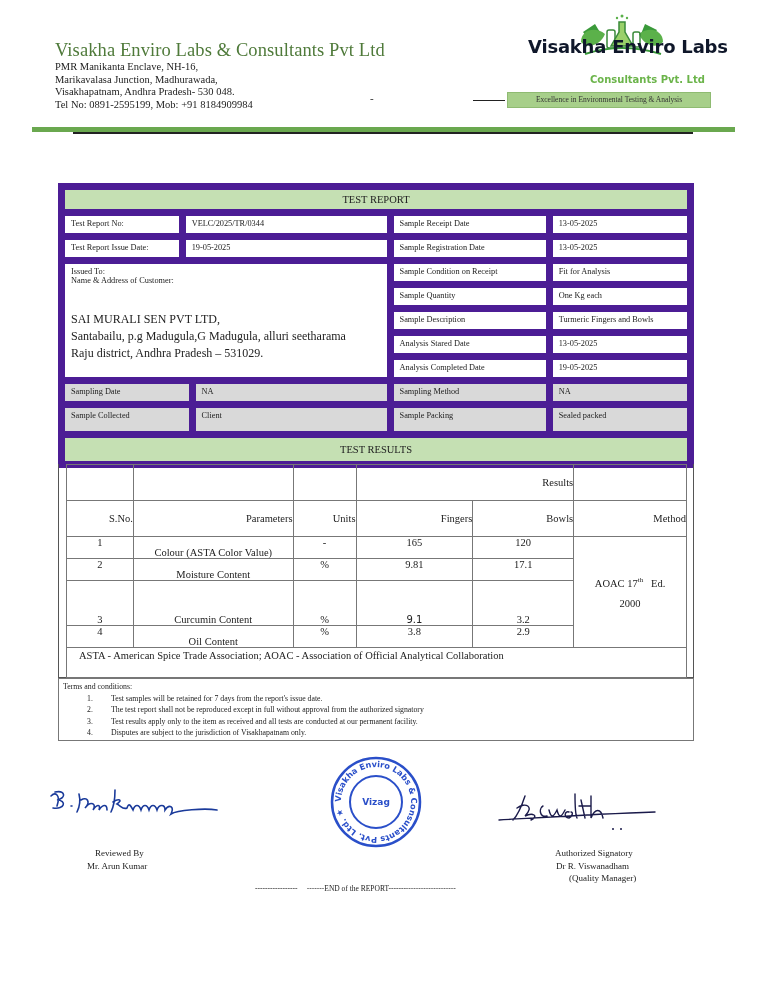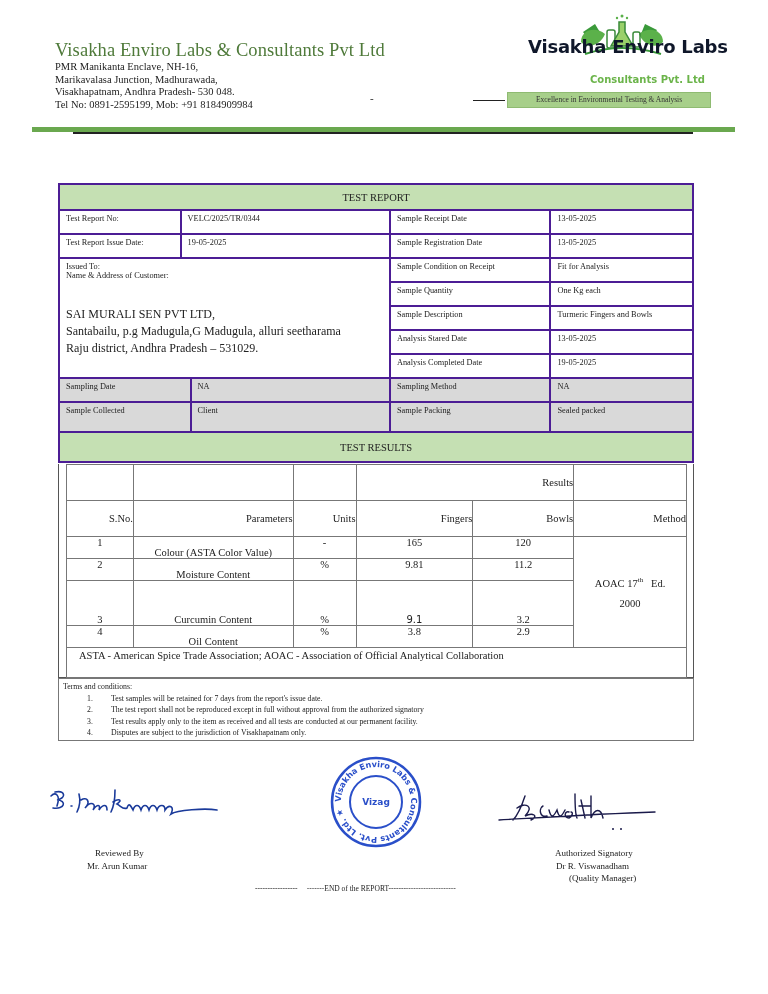--- a/index.html
+++ b/index.html
@@ -14,21 +14,21 @@
   .logo-title { left: 528px; top: 36px; font-family: "DejaVu Sans", sans-serif; font-weight: bold; font-size: 18px; color: #0f172a; white-space: nowrap; letter-spacing: -0.2px; }
   .logo-sub { left: 590px; top: 74px; font-family: "DejaVu Sans", sans-serif; font-weight: bold; font-size: 10px; color: #6bb44a; white-space: nowrap; }
   .tagline { left: 507px; top: 92px; width: 204px; height: 16px; background: #a7cf8a; border: 1px solid #8fbb72; font-size: 7.5px; text-align: center; line-height: 14px; color: #333; white-space: nowrap; }
   .tag-line-left { left: 473px; top: 100px; width: 32px; height: 1px; background: #222; }
   .green-bar { left: 32px; top: 127px; width: 703px; height: 5px; background: #6aa84f; }
   .dark-bar { left: 73px; top: 132px; width: 620px; height: 2px; background: #222; }
 
   
   table { border-collapse: collapse; }
   .report { position: absolute; left: 58px; top: 183px; width: 636px; font-size: 8.3px; }
-  .report td { border: 2px solid #4c1d95; vertical-align: top; padding: 3px 6px; }
+  .report td { border: 7px solid #4c1d95; vertical-align: top; padding: 3px 6px; }
   .green-head { background: #c5e0b3; text-align: center; font-size: 10.5px; vertical-align: middle !important; }
   .gray td { background: #d9d9d9; }
   .customer { font-size: 12px; line-height: 17px; margin-top: 26px; font-family: Liberation Serif, serif; }
 
   .results-wrap { position: absolute; left: 58px; top: 464px; width: 636px; height: 214px; border: 1px solid #555; border-top: none; }
   .results { position: absolute; left: 7px; top: 0; width: 621px; font-size: 10.5px; }
   .results td { border: 1px solid #777; text-align: center; vertical-align: top; }
   .results .hdr td { vertical-align: middle; text-align: right; }
   .results .note { text-align: left; padding: 2px 12px; font-size: 10.5px; }
 
@@ -184,21 +184,21 @@
       <td rowspan="4" style="vertical-align:middle; line-height:20px">
         <span>AOAC 17</span><sup style="font-size:7px">th</sup>&nbsp;&nbsp;&nbsp;<span>Ed.</span><br>
         <span>2000</span>
       </td>
     </tr>
     <tr style="height:22px">
       <td>2</td>
       <td style="vertical-align:bottom">Moisture Content</td>
       <td>%</td>
       <td>9.81</td>
-      <td>11.2</td>
+      <td>17.1</td>
     </tr>
     <tr style="height:45px">
       <td style="vertical-align:bottom">3</td>
       <td style="vertical-align:bottom">Curcumin Content</td>
       <td style="vertical-align:bottom">%</td>
       <td style="vertical-align:bottom; font-family:'DejaVu Sans',sans-serif; font-size:10px">9.1</td>
       <td style="vertical-align:bottom">3.2</td>
     </tr>
     <tr style="height:22px">
       <td>4</td>

